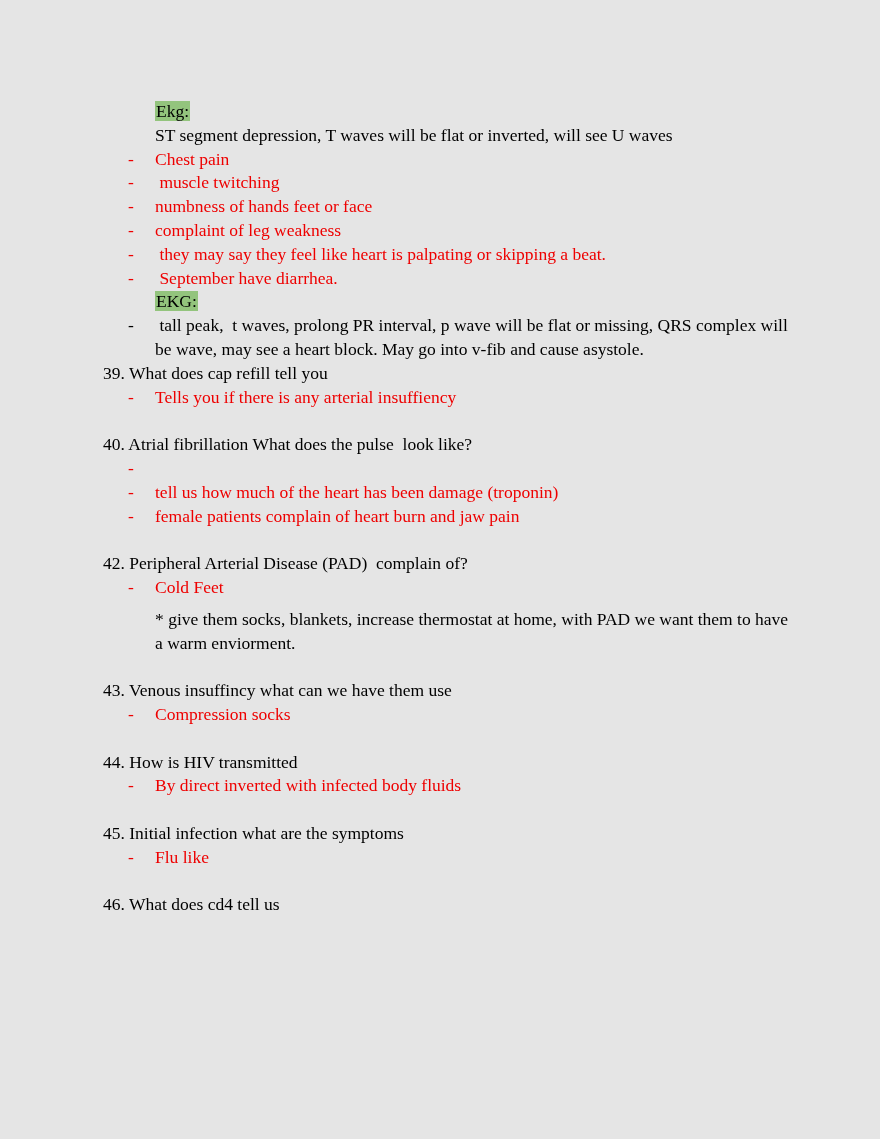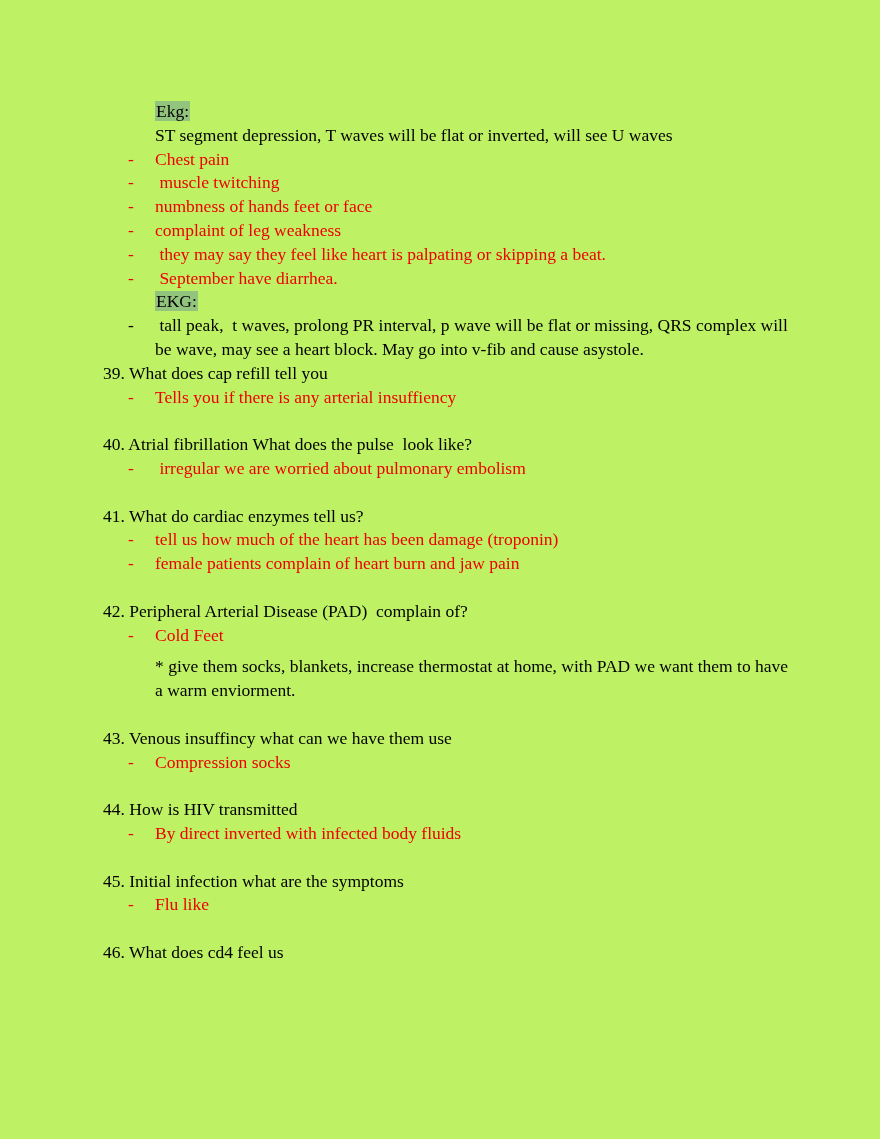--- a/index.html
+++ b/index.html
@@ -12,21 +12,21 @@
     width: 880px;
     height: 1139px;
     font-family: "Liberation Serif", "DejaVu Serif", serif;
     color: #000000;
     overflow: hidden;
   }
   .page {
     position: relative;
     width: 880px;
     height: 1139px;
-    background: #bef264;
+    background: #e5e5e5;
     box-sizing: border-box;
     padding: 100px 85px 0 103px;
   }
   .doc-body {
     font-size: 17.5px;
     line-height: 23.8px;
   }
 
   
   .line {
@@ -86,24 +86,23 @@
 
     <div class="line indent-label black"><span class="hl">EKG:</span></div>
 
     <div class="bullet black"><span class="dash">-</span><span> tall peak,  t waves, prolong PR interval, p wave will be flat or missing, QRS complex will be wave, may see a heart block. May go into v-fib and cause asystole.</span></div>
 
     <div class="line flush black"><span>39.</span> <span>What does cap refill tell you</span></div>
     <div class="bullet red"><span class="dash">-</span><span>Tells you if there is any arterial insuffiency</span></div>
     <div class="spacer"></div>
 
     <div class="line flush black"><span>40.</span> <span>Atrial fibrillation What does the pulse  look like?</span></div>
-    <div class="bullet red"><span class="dash">-</span><span> irregular we are worried about pulmonary embolism</span></div>
+    <div class="bullet red"><span class="dash">-</span></div>
     <div class="spacer"></div>
 
-    <div class="line flush black"><span>41.</span> <span>What do cardiac enzymes tell us?</span></div>
     <div class="bullet red"><span class="dash">-</span><span>tell us how much of the heart has been damage (troponin)</span></div>
     <div class="bullet red"><span class="dash">-</span><span>female patients complain of heart burn and jaw pain</span></div>
     <div class="spacer"></div>
 
     <div class="line flush black"><span>42.</span> <span>Peripheral Arterial Disease (PAD)  complain of?</span></div>
     <div class="bullet red"><span class="dash">-</span><span>Cold Feet</span></div>
     <div class="hang black">* give them socks, blankets, increase thermostat at home, with PAD we want them to have a warm enviorment.</div>
     <div class="spacer"></div>
 
     <div class="line flush black"><span>43.</span> <span>Venous insuffincy what can we have them use</span></div>
@@ -111,16 +110,16 @@
     <div class="spacer"></div>
 
     <div class="line flush black"><span>44.</span> <span>How is HIV transmitted</span></div>
     <div class="bullet red"><span class="dash">-</span><span>By direct inverted with infected body fluids</span></div>
     <div class="spacer"></div>
 
     <div class="line flush black"><span>45.</span> <span>Initial infection what are the symptoms</span></div>
     <div class="bullet red"><span class="dash">-</span><span>Flu like</span></div>
     <div class="spacer"></div>
 
-    <div class="line flush black"><span>46.</span> <span>What does cd4 feel us</span></div>
+    <div class="line flush black"><span>46.</span> <span>What does cd4 tell us</span></div>
 
   </div>
 </div>
 
 </body></html>

